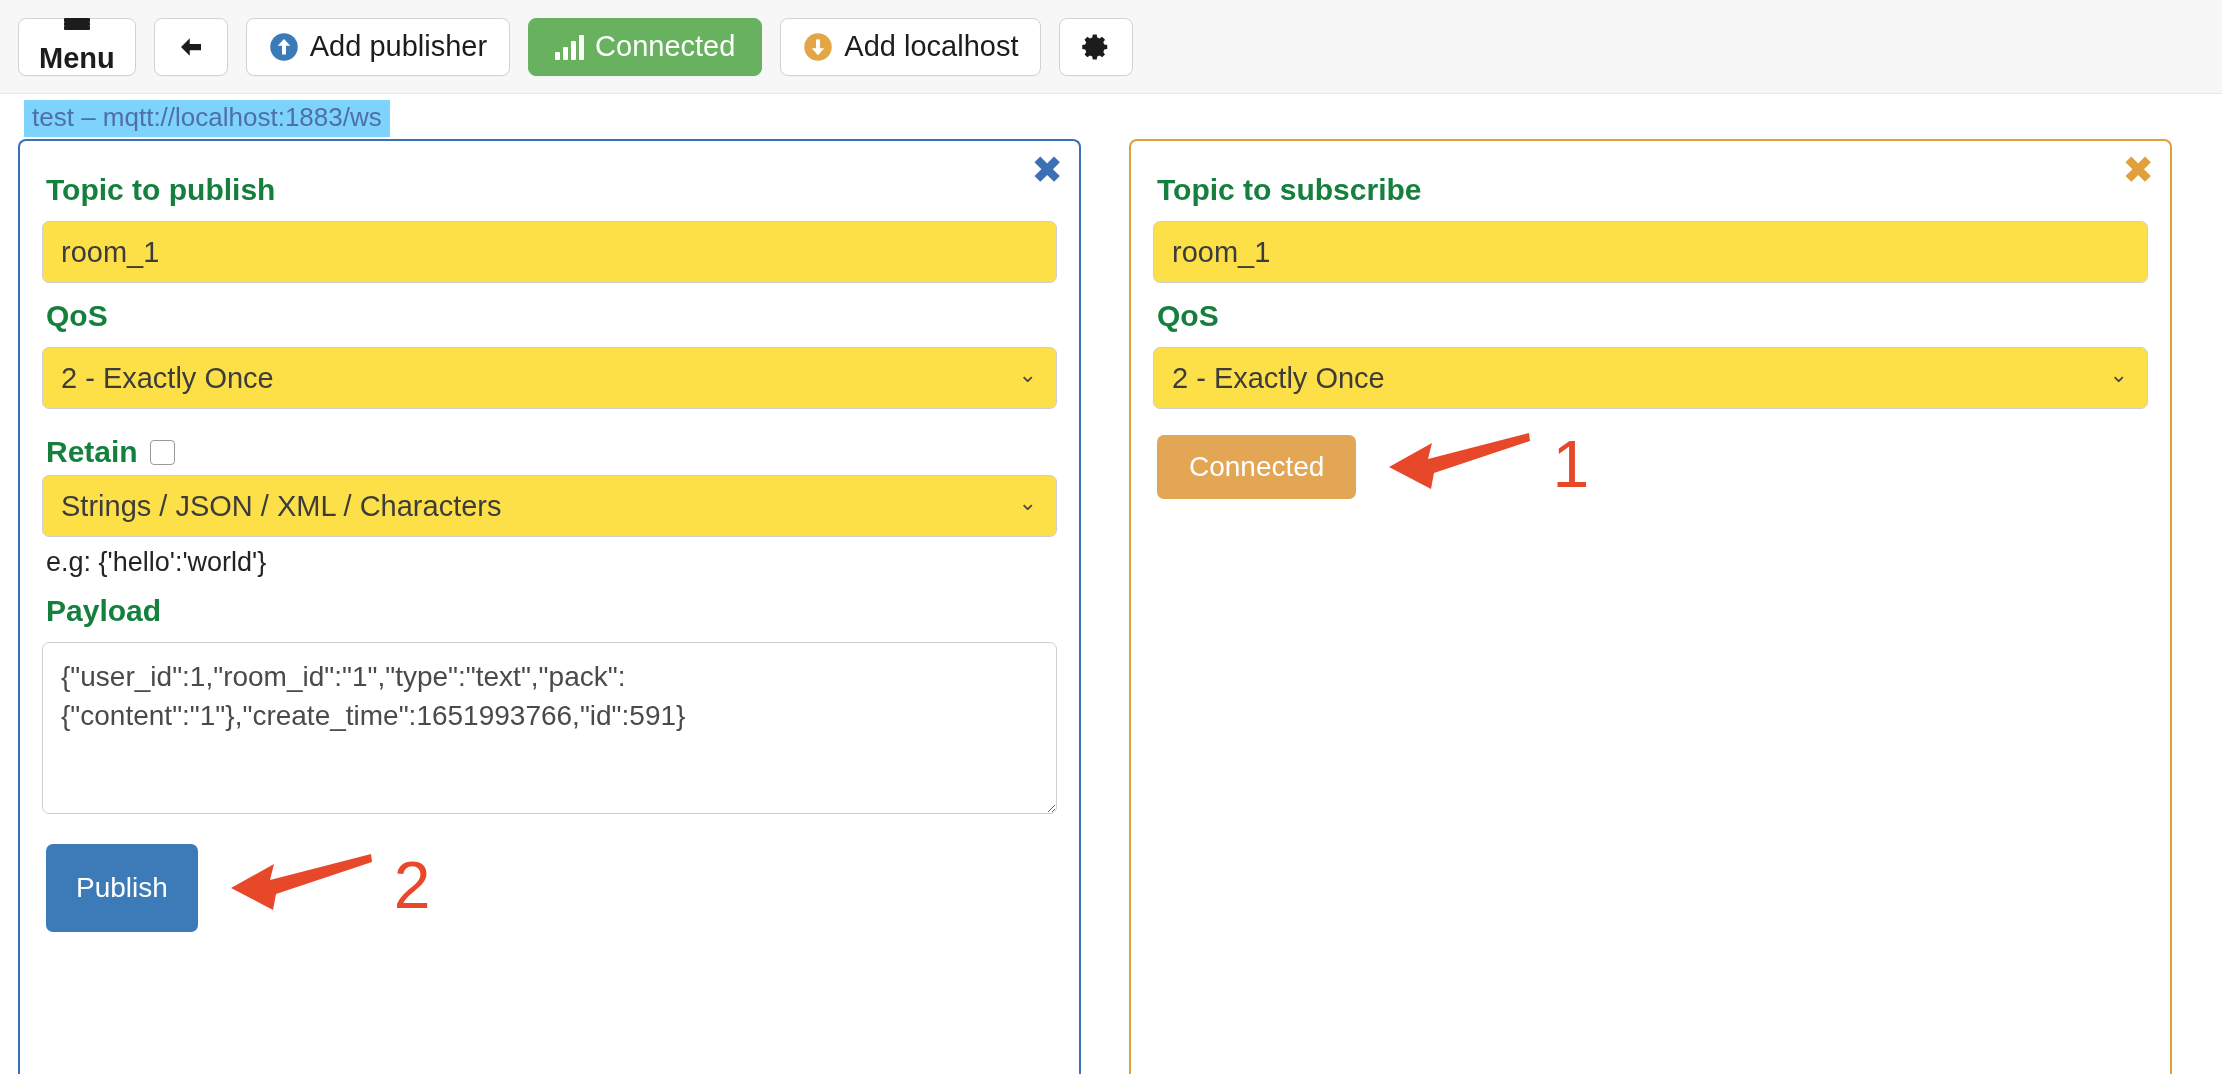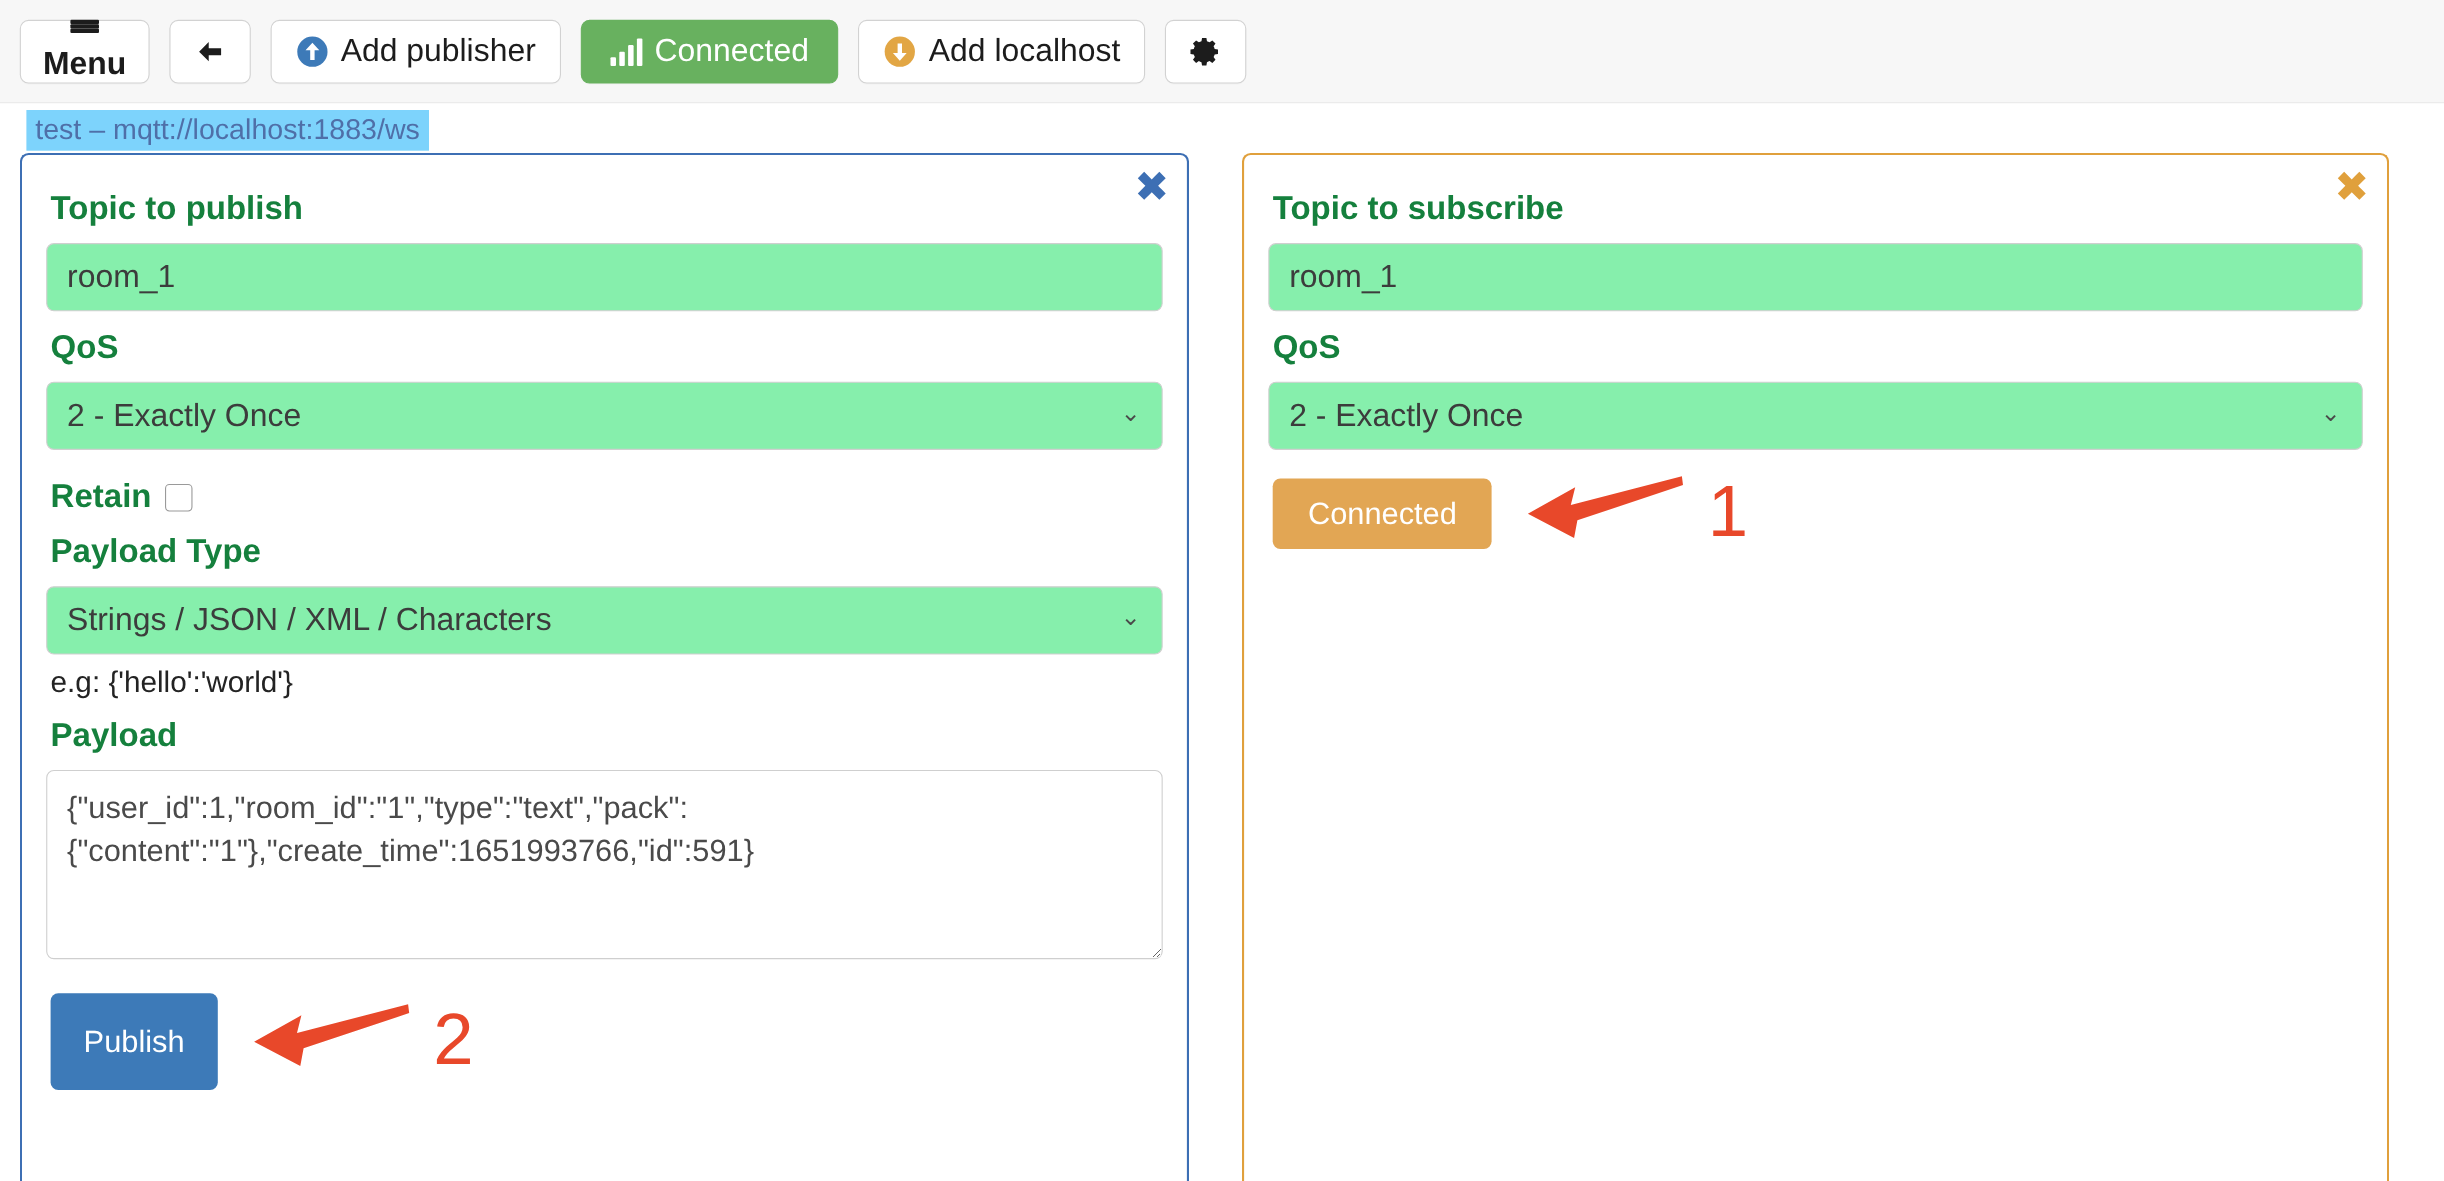--- a/index.html
+++ b/index.html
@@ -129,21 +129,21 @@
     margin: 16px 0 14px 4px;
     display: block;
   }
   .flabel:first-of-type { margin-top: 8px; }
 
   .finput, .fselect {
     width: 100%;
     height: 62px;
     border: 1px solid #cfcfcf;
     border-radius: 7px;
-    background: #86efac;
+    background: #fde047;
     font-size: 29px;
     color: #3c3c3c;
     padding: 0 18px;
     font-family: "Liberation Sans", sans-serif;
     outline: none;
   }
   .selwrap { position: relative; width: 100%; }
   .fselect { appearance: none; -webkit-appearance: none; padding-right: 48px; }
   .chev {
     position: absolute;
@@ -293,21 +293,20 @@
         <option>2 - Exactly Once</option>
       </select>
       <span class="chev">⌄</span>
     </div>
 
     <div class="retain-row">
       <span class="flabel">Retain</span>
       <span class="cbox"></span>
     </div>
 
-    <label class="flabel">Payload Type</label>
     <div class="selwrap">
       <select class="fselect">
         <option>Strings / JSON / XML / Characters</option>
       </select>
       <span class="chev">⌄</span>
     </div>
     <div class="hint">e.g: {'hello':'world'}</div>
 
     <label class="flabel">Payload</label>
     <textarea class="ftextarea" style="">{"user_id":1,"room_id":"1","type":"text","pack":{"content":"1"},"create_time":1651993766,"id":591}</textarea>

